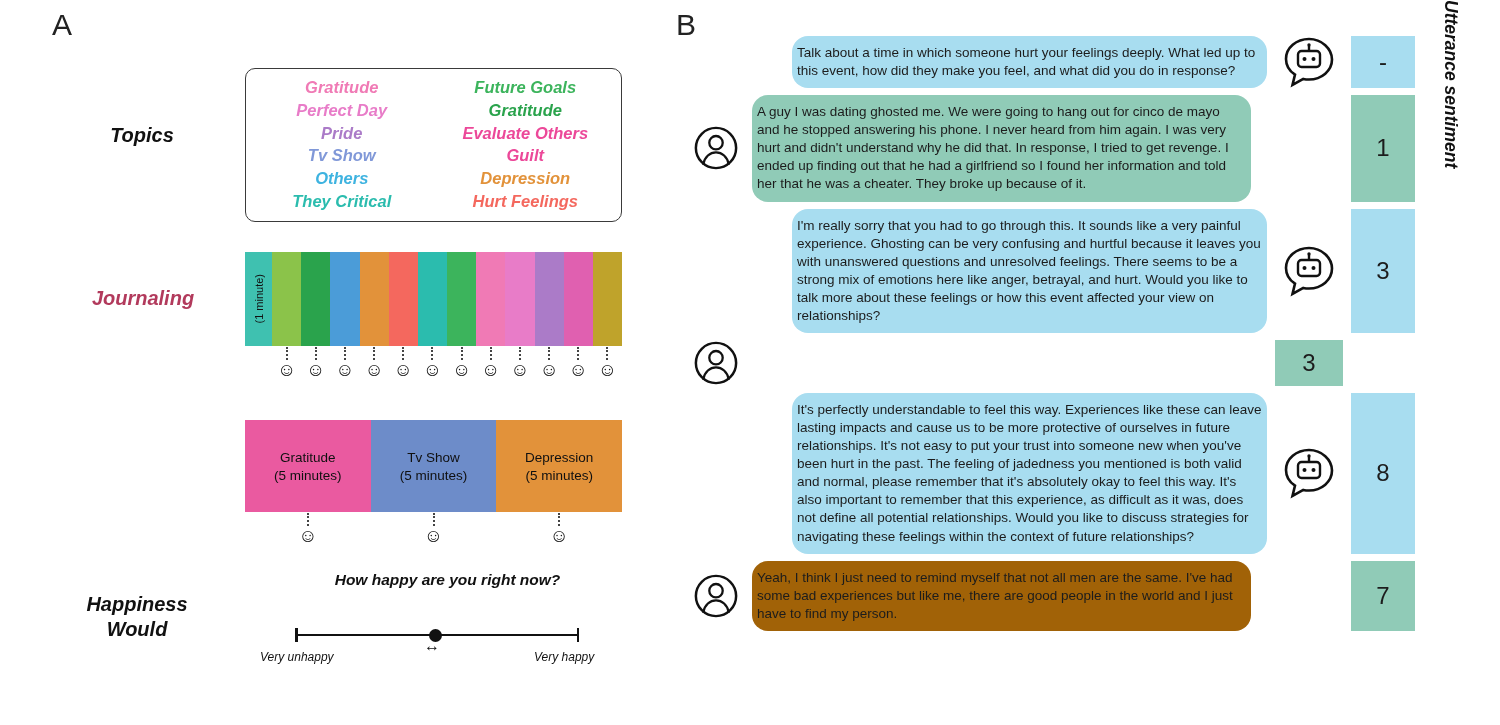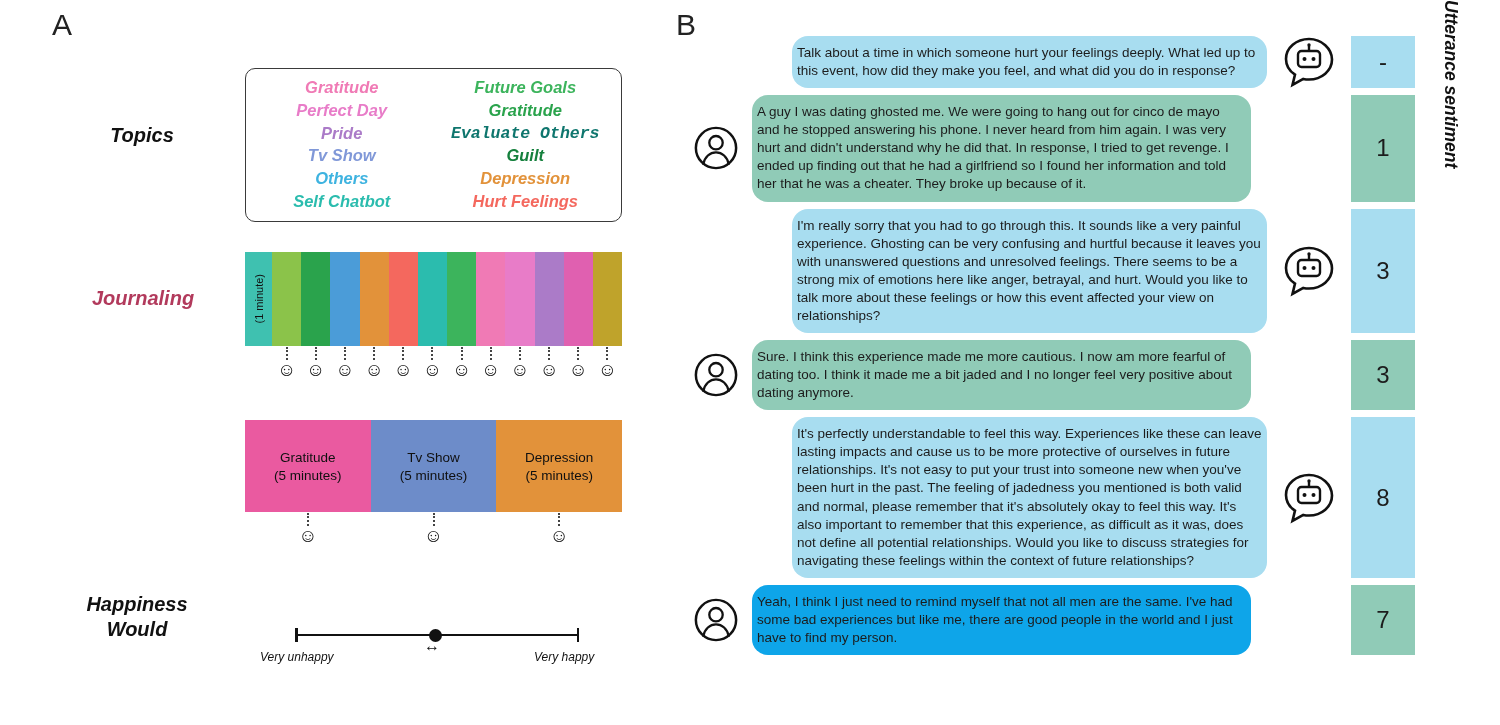--- a/index.html
+++ b/index.html
@@ -74,27 +74,27 @@
   <div class="panel-letter" id="letterA">A</div>
 
   <div class="side-label" id="topics-label">Topics</div>
   <div class="topics-box">
     <div class="topics-col">
         <div class="topic" style="color: rgb(240, 122, 181);">Gratitude</div>
         <div class="topic" style="color: rgb(232, 124, 200);">Perfect Day</div>
         <div class="topic" style="color: rgb(171, 123, 200);">Pride</div>
         <div class="topic" style="color: rgb(128, 152, 216);">Tv Show</div>
         <div class="topic" style="color: rgb(62, 179, 224);">Others</div>
-        <div class="topic" style="color: rgb(43, 188, 174);">Self Chatbot</div>
+        <div class="topic" style="color: rgb(43, 188, 174);">They Critical</div>
       </div>
     <div class="topics-col">
         <div class="topic" style="color: rgb(60, 180, 92); font-style: italic;">Future Goals</div>
         <div class="topic" style="color: rgb(42, 163, 76);">Gratitude</div>
-        <div class="topic" style="color: #0f766e; font-family: Liberation Mono, monospace;">Evaluate Others</div>
-        <div class="topic" style="color: #15803d;">Guilt</div>
+        <div class="topic" style="color: #ec4899;">Evaluate Others</div>
+        <div class="topic" style="color: #ec4899;">Guilt</div>
         <div class="topic" style="color: rgb(226, 146, 58);">Depression</div>
         <div class="topic" style="color: rgb(244, 104, 94);">Hurt Feelings</div>
       </div>
   </div>
 
   <div class="side-label" id="journaling-label" style="color: rgb(178, 58, 92);">Journaling</div>
   <div class="journal-bar">
     <div class="jdur" style="background: rgb(63, 193, 176);">
       <span>(1 minute)</span>
     </div>
@@ -185,20 +185,21 @@
         <div class="dash"></div>
         <div class="smiley">☺</div>
       </div>
       <div class="smiley-cell">
         <div class="dash"></div>
         <div class="smiley">☺</div>
       </div>
     </div>
 
   <div class="side-label" id="happiness-label">Happiness Would</div>
+  <div class="question">How happy are you right now?</div>
   <div class="slider">
     <div class="line"></div>
     <div class="tick l"></div>
     <div class="tick r"></div>
     <div class="knob"></div>
     <div class="arrow">↔</div>
   </div>
   <div class="slider-cap" id="cap-left">Very unhappy</div>
   <div class="slider-cap" id="cap-right">Very happy</div>
 
@@ -255,21 +256,20 @@
       <div class="msg-row">
         <div class="icon-cell">
           <div class="picon">
             <svg viewBox="0 0 48 48" width="46" height="46" aria-hidden="true">
   <circle cx="24" cy="24" r="21" fill="none" stroke="#111" stroke-width="2.6"></circle>
   <circle cx="24" cy="18.5" r="7" fill="none" stroke="#111" stroke-width="2.4"></circle>
   <path d="M10.5 41.5c1.6-8.5 7.4-13 13.5-13s11.9 4.5 13.5 13" fill="none" stroke="#111" stroke-width="2.4"></path>
 </svg>
           </div>
         </div>
-        <div class="bubble user" style="background: rgb(144, 203, 183);">Sure. I think this experience made me more cautious. I now am more fearful of dating too. I think it made me a bit jaded and I no longer feel very positive about dating anymore.</div>
         <div class="icon-cell"></div>
         <div class="sentiment" style="background: rgb(144, 203, 183);">3</div>
       </div>
       <div class="msg-row">
         <div class="icon-cell"></div>
         <div class="bubble bot" style="background: rgb(168, 221, 240);">It's perfectly understandable to feel this way. Experiences like these can leave lasting impacts and cause us to be more protective of ourselves in future relationships. It's not easy to put your trust into someone new when you've been hurt in the past. The feeling of jadedness you mentioned is both valid and normal, please remember that it's absolutely okay to feel this way. It's also important to remember that this experience, as difficult as it was, does not define all potential relationships. Would you like to discuss strategies for navigating these feelings within the context of future relationships?</div>
         <div class="icon-cell">
           <div class="bicon">
             <svg viewBox="0 0 52 52" width="52" height="52" aria-hidden="true">
   <path d="M26 3C13.3 3 3 11.9 3 22.9c0 6.4 3.5 12.1 9 15.7L9.5 49l10.8-6.1c1.8.4 3.7.6 5.7.6 12.7 0 23-8.9 23-19.9S38.7 3 26 3z" fill="#fff" stroke="#111" stroke-width="2.6"></path>
@@ -286,20 +286,20 @@
       <div class="msg-row">
         <div class="icon-cell">
           <div class="picon">
             <svg viewBox="0 0 48 48" width="46" height="46" aria-hidden="true">
   <circle cx="24" cy="24" r="21" fill="none" stroke="#111" stroke-width="2.6"></circle>
   <circle cx="24" cy="18.5" r="7" fill="none" stroke="#111" stroke-width="2.4"></circle>
   <path d="M10.5 41.5c1.6-8.5 7.4-13 13.5-13s11.9 4.5 13.5 13" fill="none" stroke="#111" stroke-width="2.4"></path>
 </svg>
           </div>
         </div>
-        <div class="bubble user" style="background: #0ea5e9;">Yeah, I think I just need to remind myself that not all men are the same. I've had some bad experiences but like me, there are good people in the world and I just have to find my person.</div>
+        <div class="bubble user" style="background: #a16207;">Yeah, I think I just need to remind myself that not all men are the same. I've had some bad experiences but like me, there are good people in the world and I just have to find my person.</div>
         <div class="icon-cell"></div>
         <div class="sentiment" style="background: rgb(144, 203, 183);">7</div>
       </div>
     </div>
   <div class="axis-label">Utterance sentiment</div>
 
 </div>
 
 </body></html>

